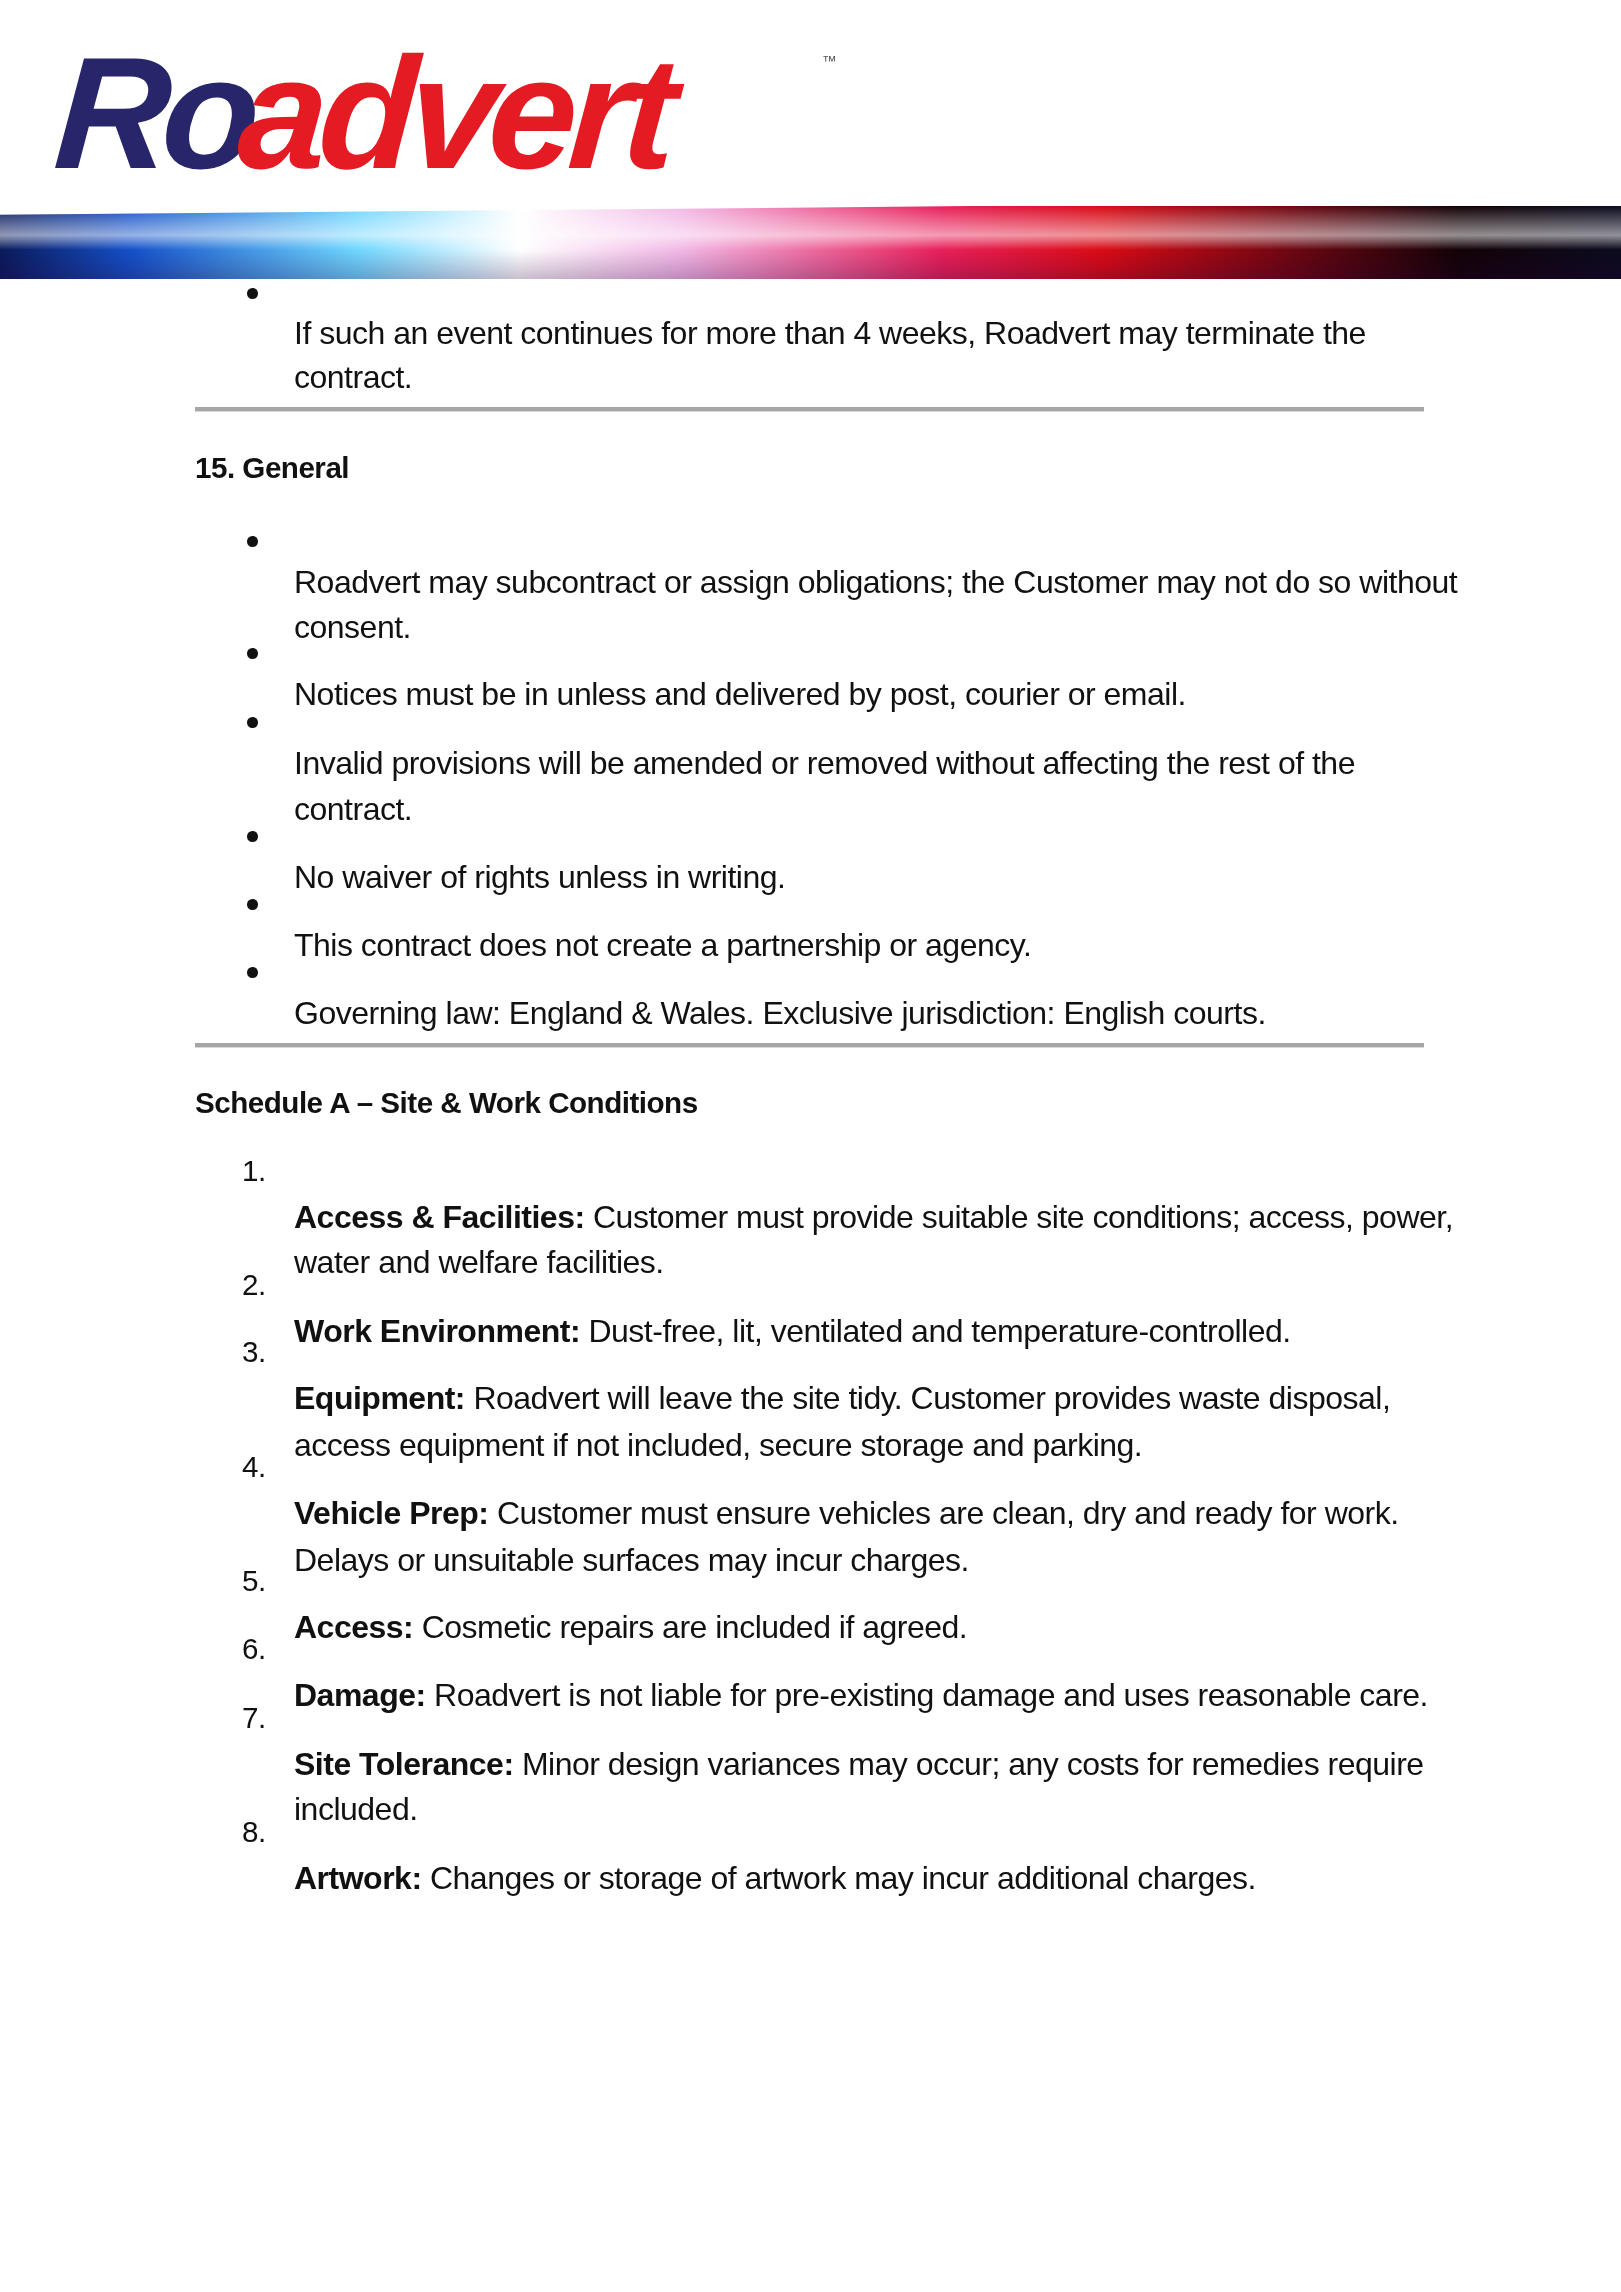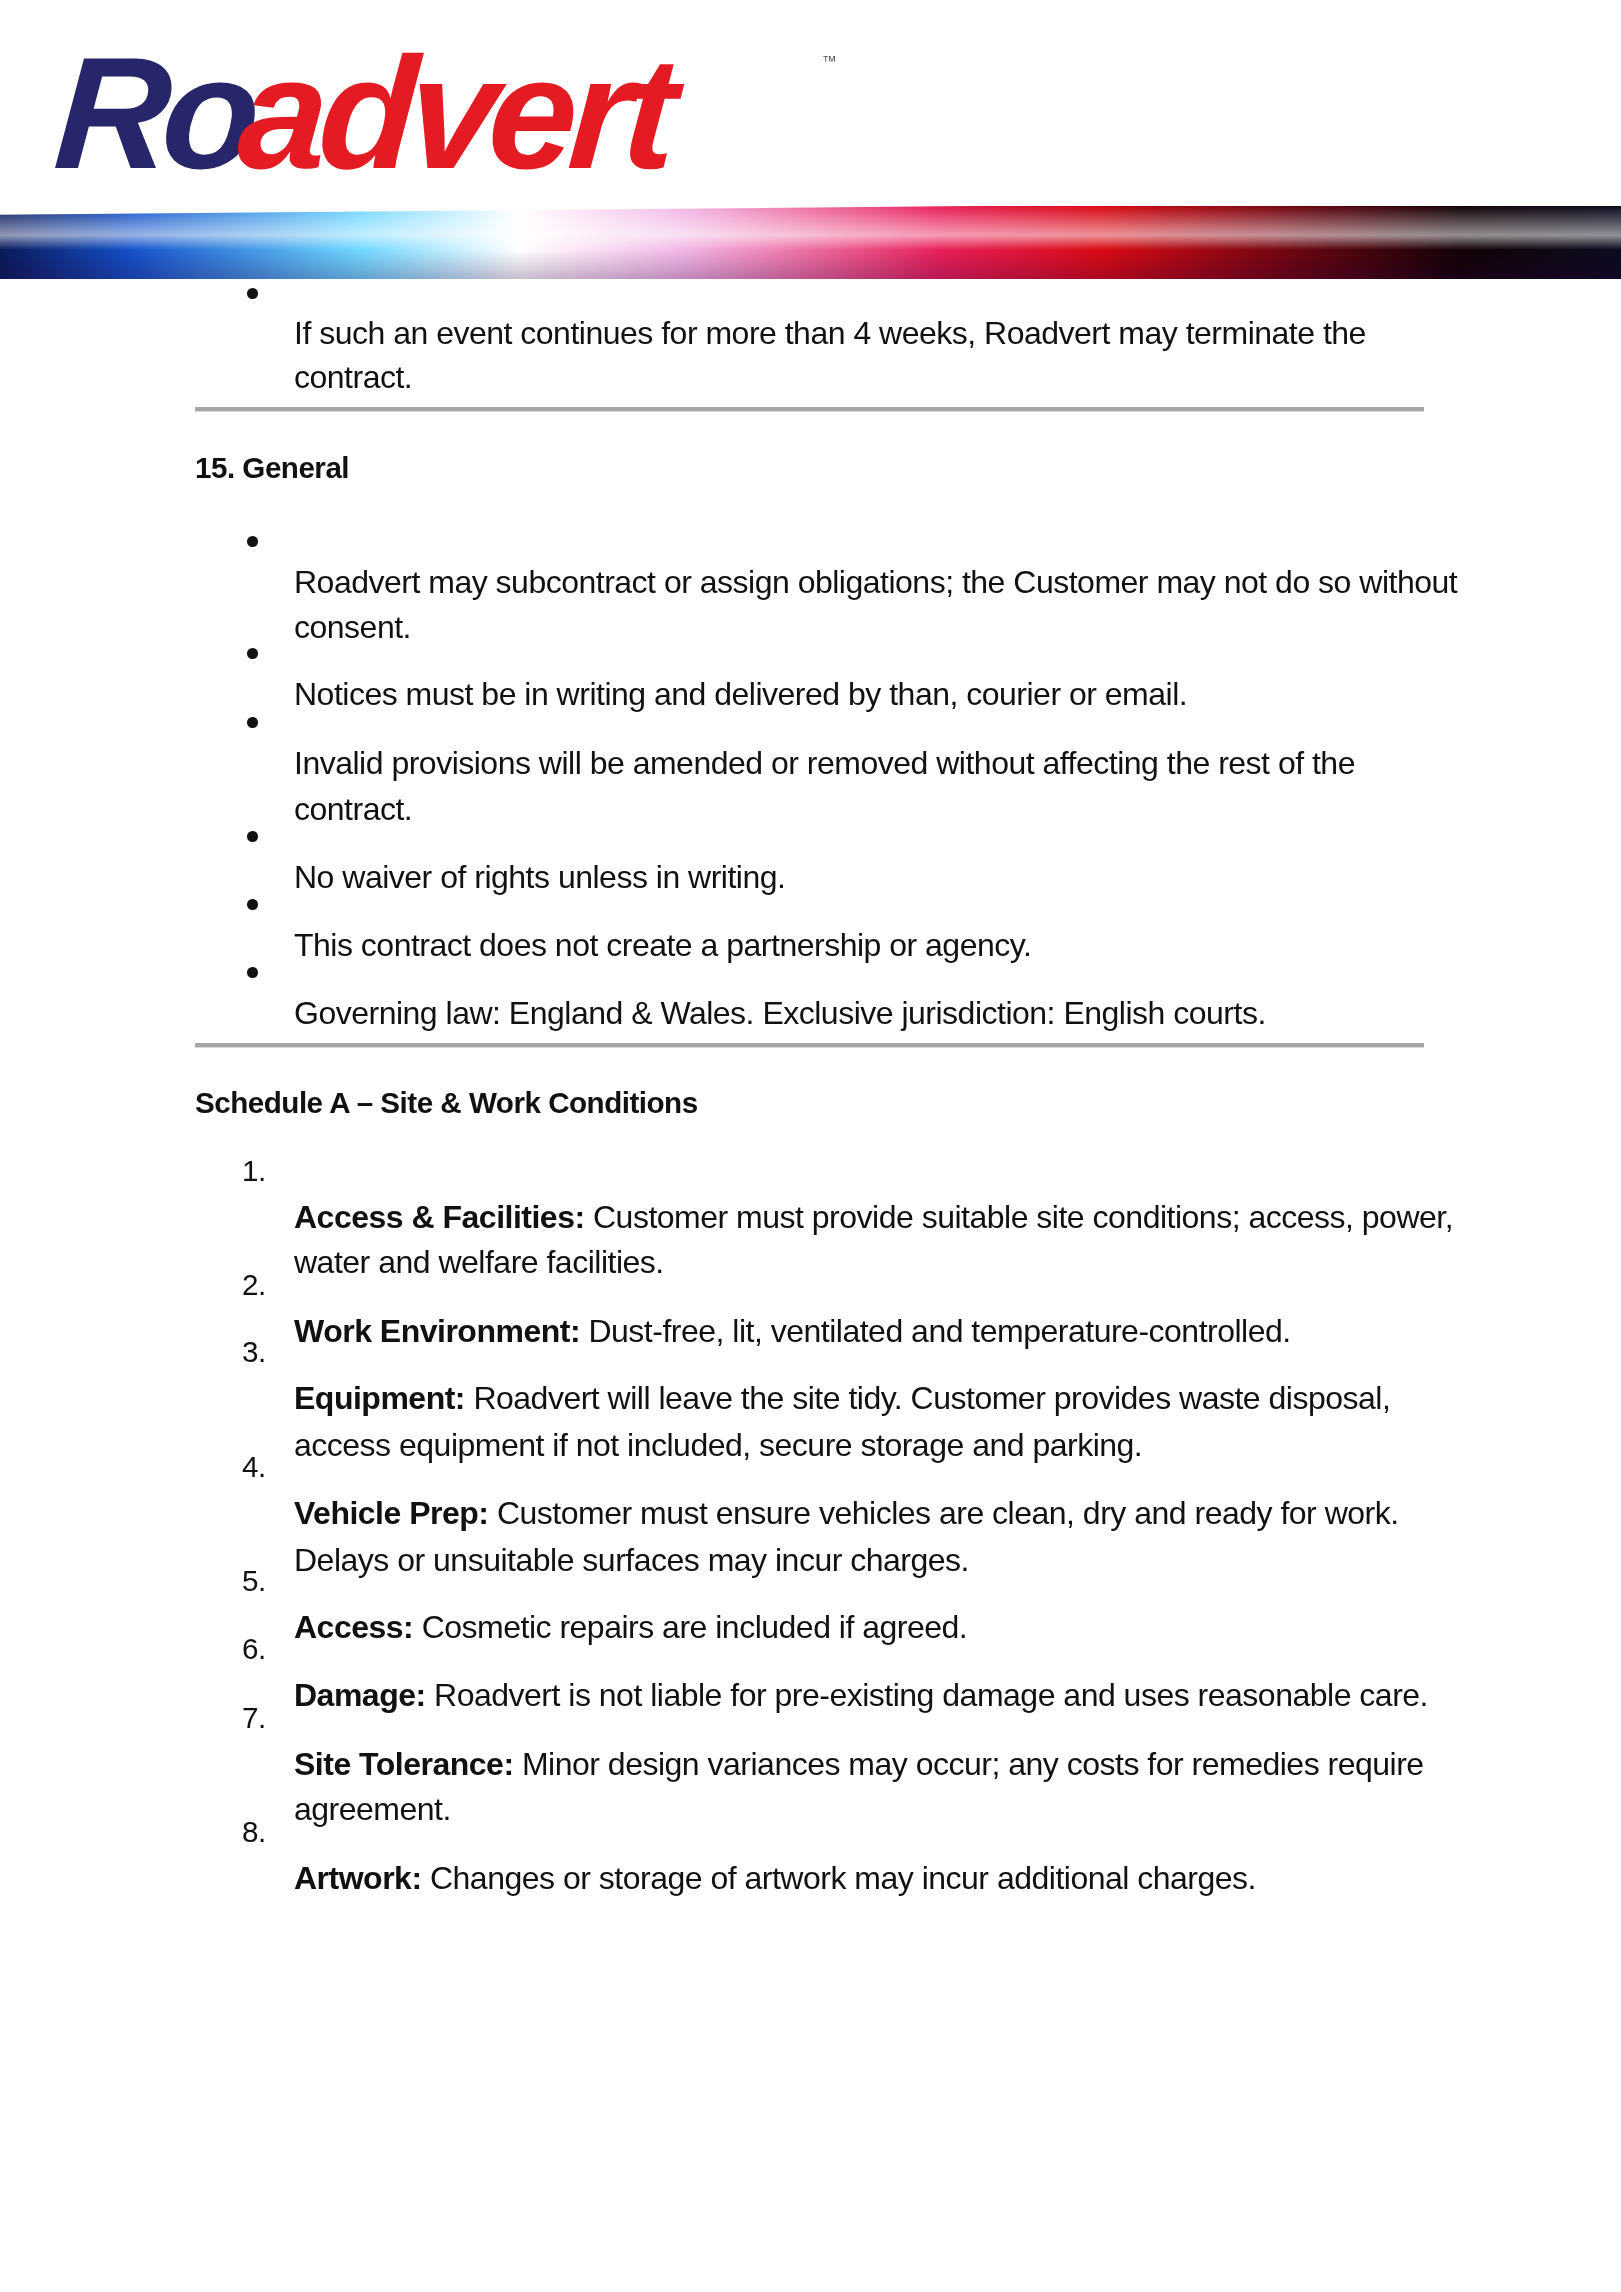--- a/index.html
+++ b/index.html
@@ -45,21 +45,21 @@
 
   <div class="divider" style="top:407px"></div>
 
   <span class="heading" style="top:450px">15. General</span>
 
   <span class="bullet" style="top:536px"></span>
   <span class="line txt" style="top:518px">Roadvert may subcontract or assign obligations; the Customer may not do so without</span>
   <span class="line txt" style="top:563px">consent.</span>
 
   <span class="bullet" style="top:648px"></span>
-  <span class="line txt" style="top:630px">Notices must be in writing and delivered by than, courier or email.</span>
+  <span class="line txt" style="top:630px">Notices must be in unless and delivered by post, courier or email.</span>
 
   <span class="bullet" style="top:717px"></span>
   <span class="line txt" style="top:699px">Invalid provisions will be amended or removed without affecting the rest of the</span>
   <span class="line txt" style="top:745px">contract.</span>
 
   <span class="bullet" style="top:831px"></span>
   <span class="line txt" style="top:813px">No waiver of rights unless in writing.</span>
 
   <span class="bullet" style="top:899px"></span>
   <span class="line txt" style="top:881px">This contract does not create a partnership or agency.</span>
@@ -87,18 +87,18 @@
   <span class="line txt" style="top:1496px">Delays or unsuitable surfaces may incur charges.</span>
 
   <span class="num" style="top:1563px">5.</span>
   <span class="line txt" style="top:1563px"><b>Access:</b><span> Cosmetic repairs are included if agreed.</span></span>
 
   <span class="num" style="top:1631px">6.</span>
   <span class="line txt" style="top:1631px"><b>Damage:</b><span> Roadvert is not liable for pre-existing damage and uses reasonable care.</span></span>
 
   <span class="num" style="top:1700px">7.</span>
   <span class="line txt" style="top:1700px"><b>Site Tolerance:</b><span> Minor design variances may occur; any costs for remedies require</span></span>
-  <span class="line txt" style="top:1745px">agreement.</span>
+  <span class="line txt" style="top:1745px">included.</span>
 
   <span class="num" style="top:1814px">8.</span>
   <span class="line txt" style="top:1814px"><b>Artwork:</b><span> Changes or storage of artwork may incur additional charges.</span></span>
 </div>
 
 
 </body></html>

